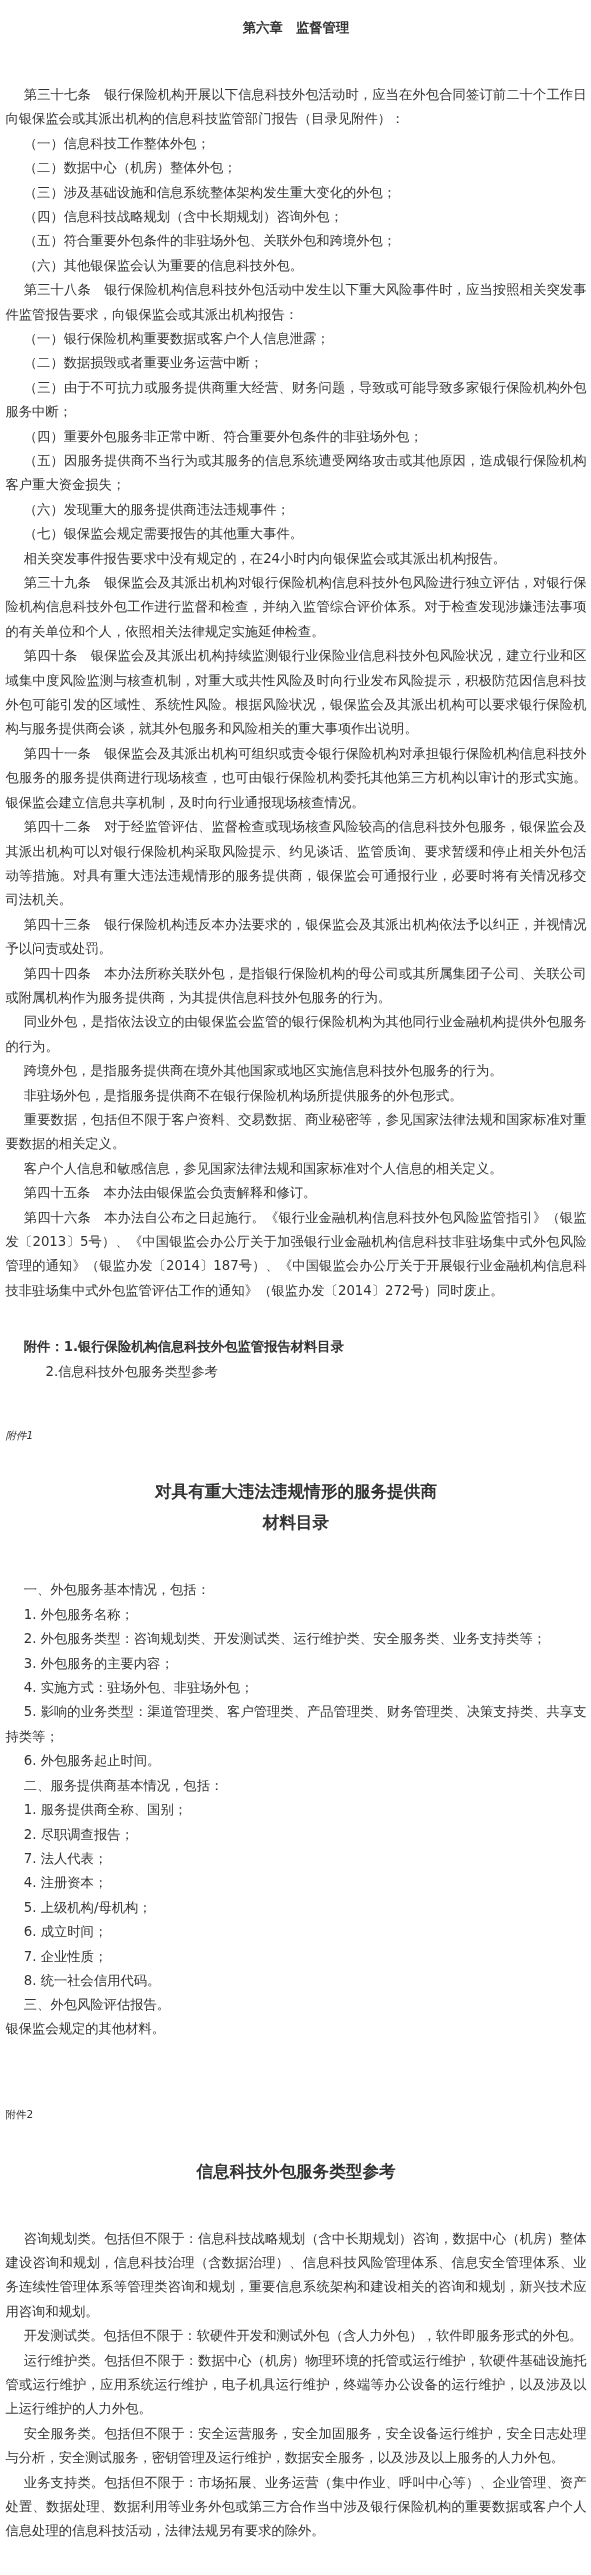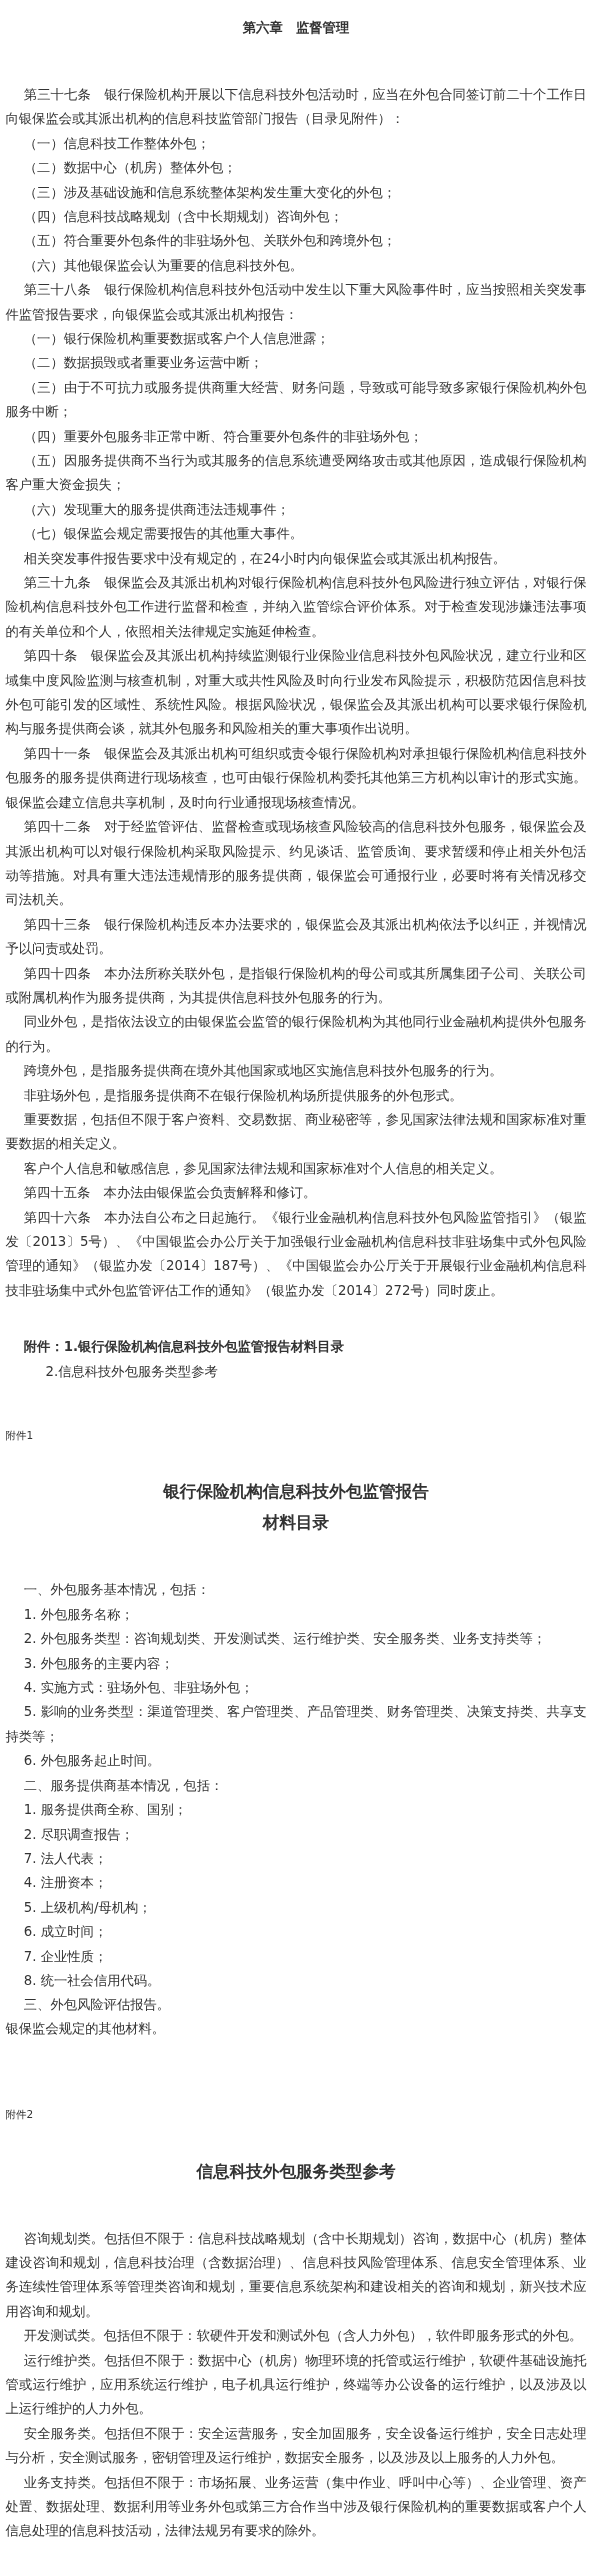--- a/index.html
+++ b/index.html
@@ -32,21 +32,21 @@
   .appendix-note { margin-top: 32px !important; font-weight: bold; }
   .appendix-note-2 {
     text-indent: 0 !important;
     padding-left: 40px;
   }
   .att-label {
     font-size: 10.5px;
     line-height: 14.4px;
     text-indent: 0 !important;
   }
-  .att-label.a1 { margin-top: 44px !important; }
+  .att-label.a1 { margin-top: 44px !important; font-style: italic; }
   .att-label.a2 { margin-top: 65px !important; }
   .att-title {
     text-align: center !important;
     text-indent: 0 !important;
     font-weight: bold;
     font-size: 16.6px;
     line-height: 31px;
   }
   .att-title.first { margin-top: 34px !important; }
   .att-body-start { margin-top: 40px !important; }
@@ -89,21 +89,21 @@
   <p>重要数据，包括但不限于客户资料、交易数据、商业秘密等，参见国家法律法规和国家标准对重要数据的相关定义。</p>
   <p>客户个人信息和敏感信息，参见国家法律法规和国家标准对个人信息的相关定义。</p>
   <p>第四十五条　本办法由银保监会负责解释和修订。</p>
   <p>第四十六条　本办法自公布之日起施行。《银行业金融机构信息科技外包风险监管指引》（银监发〔2013〕5号）、《中国银监会办公厅关于加强银行业金融机构信息科技非驻场集中式外包风险管理的通知》（银监办发〔2014〕187号）、《中国银监会办公厅关于开展银行业金融机构信息科技非驻场集中式外包监管评估工作的通知》（银监办发〔2014〕272号）同时废止。</p>
 
   <p class="appendix-note">附件：1.银行保险机构信息科技外包监管报告材料目录</p>
   <p class="appendix-note-2">2.信息科技外包服务类型参考</p>
 
   <p class="att-label a1">附件1</p>
 
-  <p class="att-title first">银行保险机构信息科技外包监管报告</p>
+  <p class="att-title first">对具有重大违法违规情形的服务提供商</p>
   <p class="att-title">材料目录</p>
 
   <p class="att-body-start">一、外包服务基本情况，包括：</p>
   <p>1. 外包服务名称；</p>
   <p>2. 外包服务类型：咨询规划类、开发测试类、运行维护类、安全服务类、业务支持类等；</p>
   <p>3. 外包服务的主要内容；</p>
   <p>4. 实施方式：驻场外包、非驻场外包；</p>
   <p>5. 影响的业务类型：渠道管理类、客户管理类、产品管理类、财务管理类、决策支持类、共享支持类等；</p>
   <p>6. 外包服务起止时间。</p>
   <p>二、服务提供商基本情况，包括：</p>

